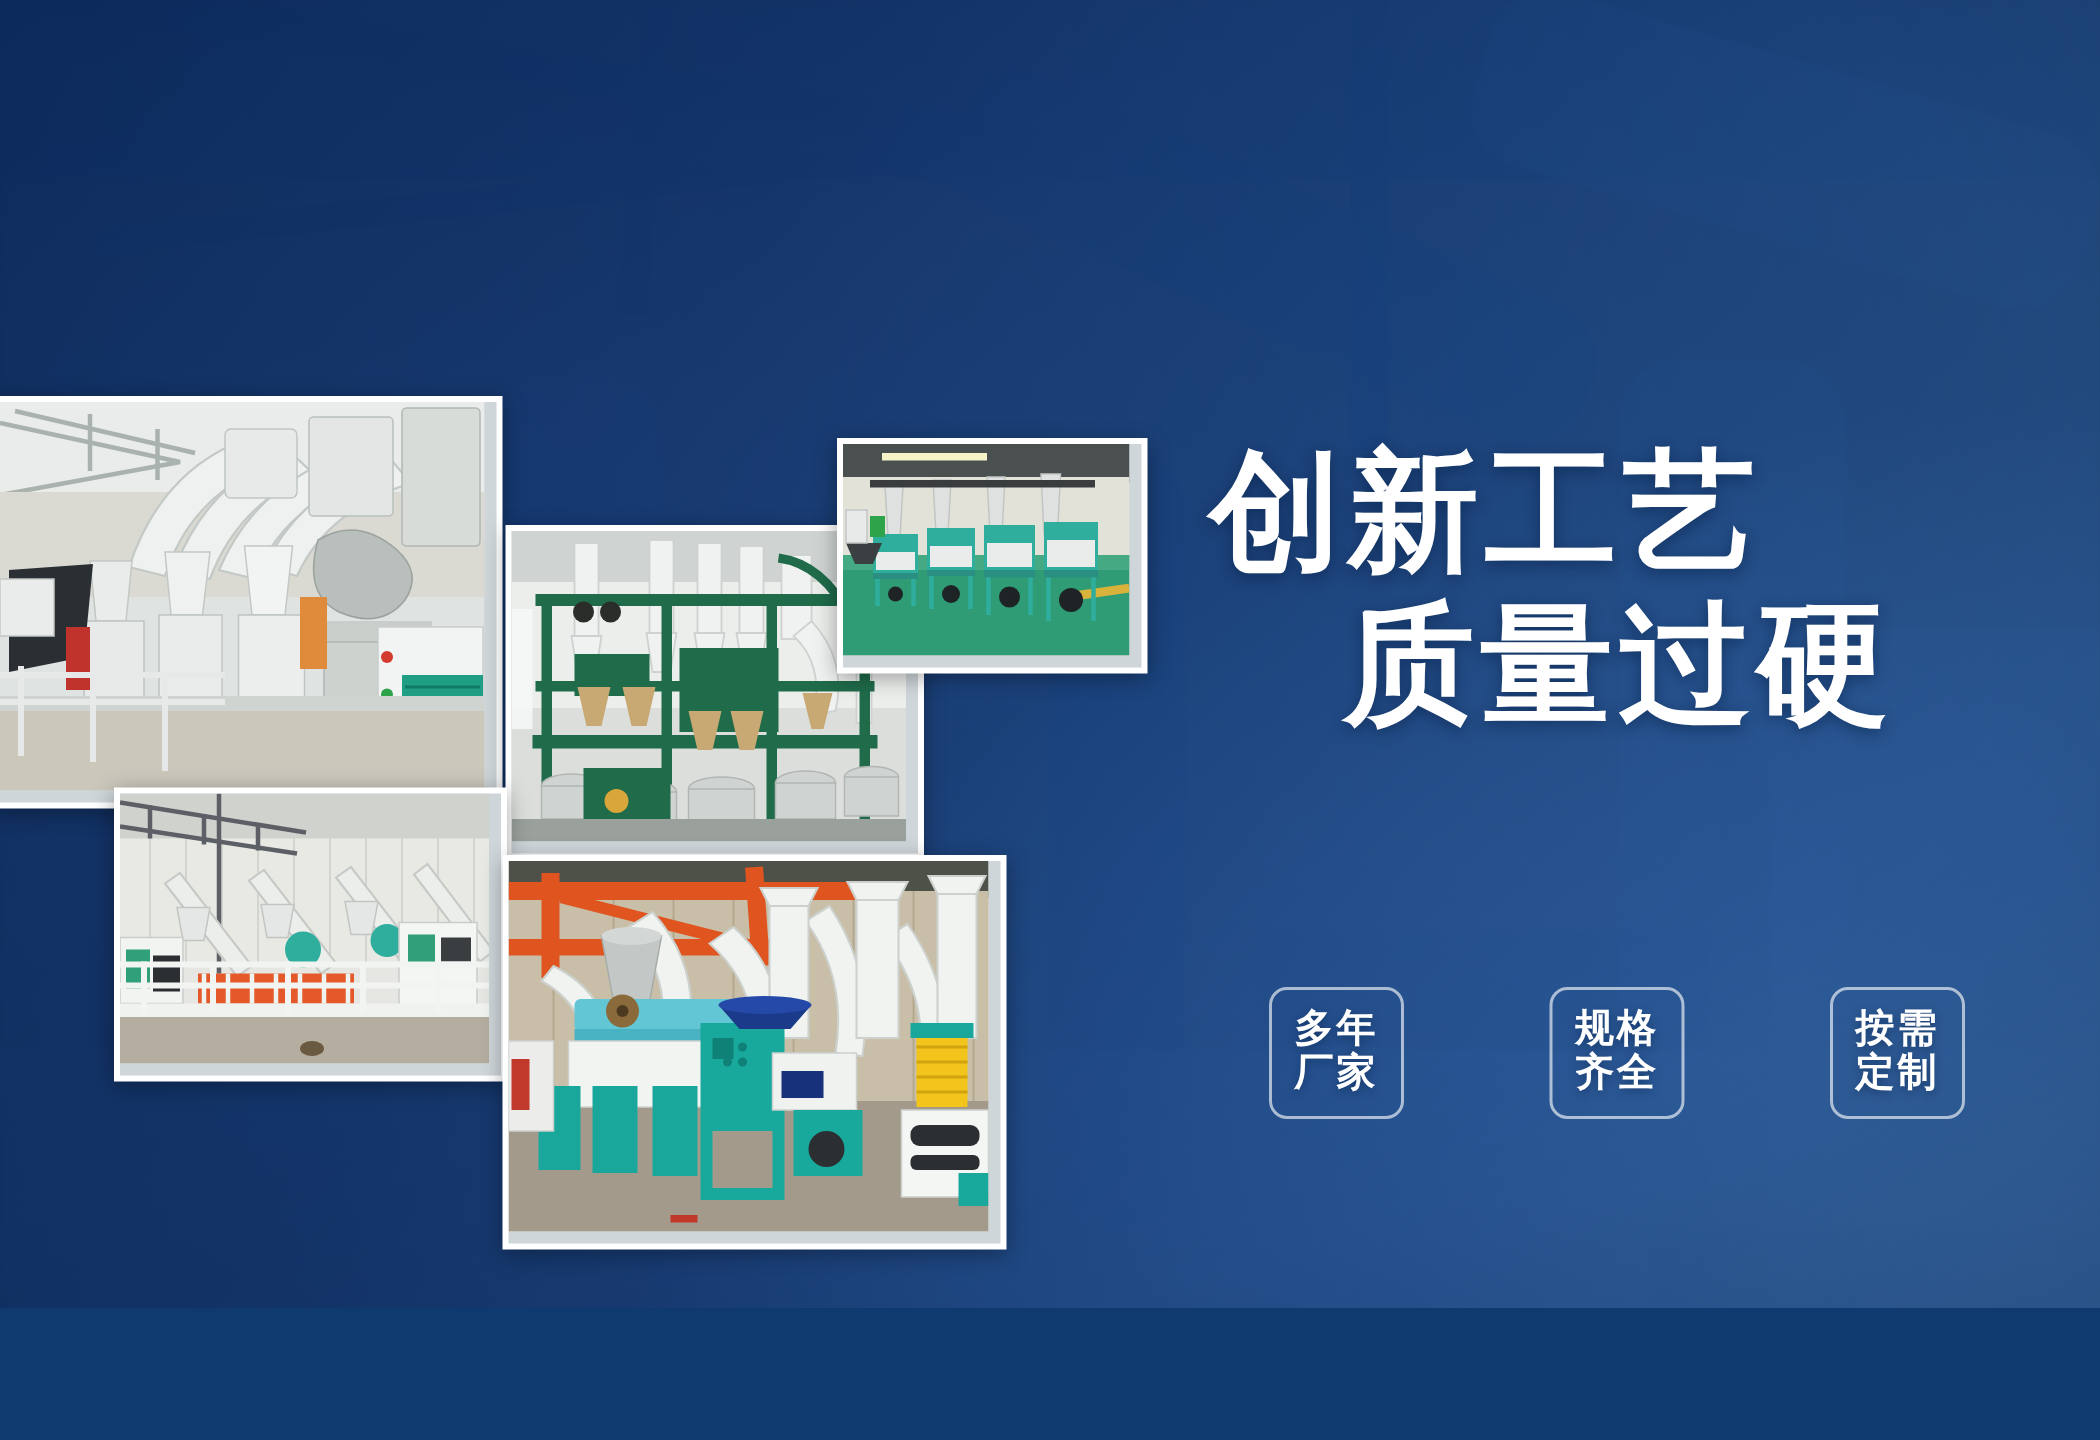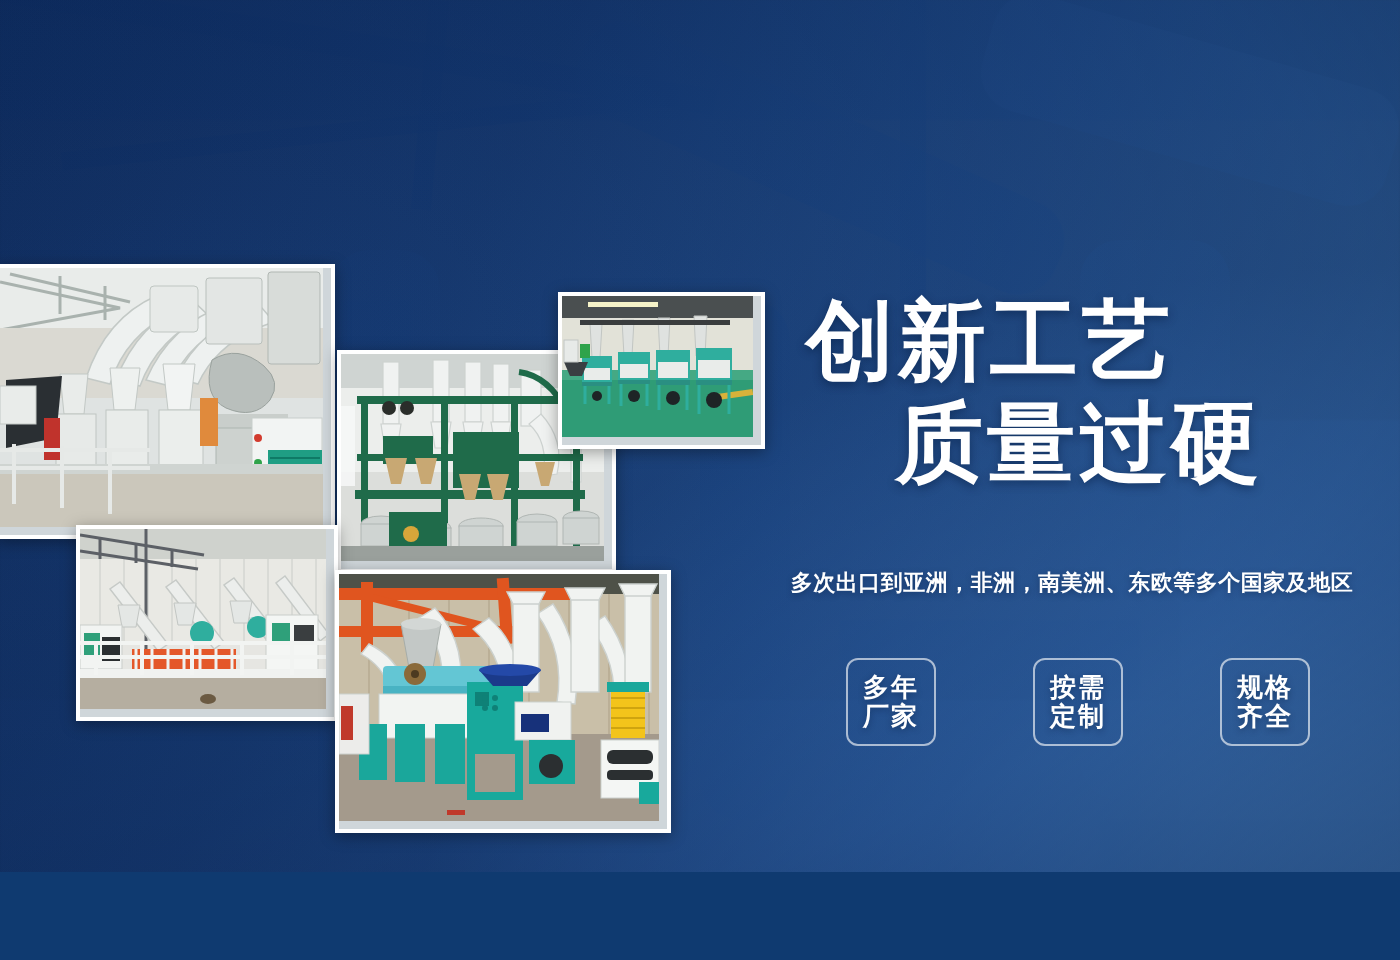--- a/index.html
+++ b/index.html
@@ -75,21 +75,21 @@
   .badges{
     position:absolute;left:846px;top:656px;width:464px;height:92px;
     display:flex;justify-content:space-between;align-items:center;
   }
   .badge{
     width:90px;height:88px;box-sizing:border-box;
     border:2px solid rgba(255,255,255,.62);border-radius:12px;
     display:flex;flex-direction:column;align-items:center;justify-content:center;
     color:#fff;font-weight:700;font-size:26px;line-height:1.12;letter-spacing:2px;
     text-shadow:0 2px 6px rgba(3,22,56,.40);
-    font-family:Liberation Sans, sans-serif;
+    font-family:Liberation Mono, monospace;
   }
   .badge span{display:block;}
 </style>
 </head>
 <body>
 
 <div class="banner">
 
   <div class="bg-photo">
     <div class="bw l" style="left:0;top:0;width:1400px;height:960px;"></div>
@@ -493,30 +493,29 @@
         <rect x="108" y="236" width="18" height="5" fill="#c0392b"></rect>
       </svg>
     </div>
   </div>
 
   <div class="headline">
     <div class="hl-line hl1">创新工艺</div>
     <div class="hl-line hl2">质量过硬</div>
   </div>
 
-  <div class="subtitle">多次出口到亚洲，非洲，南美洲、东欧等多个国家及地区</div>
 
   <div class="badges">
     <div class="badge">
       <span>多年</span>
       <span>厂家</span>
     </div>
     <div class="badge">
+      <span>规格</span>
+      <span>齐全</span>
+    </div>
+    <div class="badge">
       <span>按需</span>
       <span>定制</span>
     </div>
-    <div class="badge">
-      <span>规格</span>
-      <span>齐全</span>
-    </div>
   </div>
 
 </div>
 
 </body></html>

